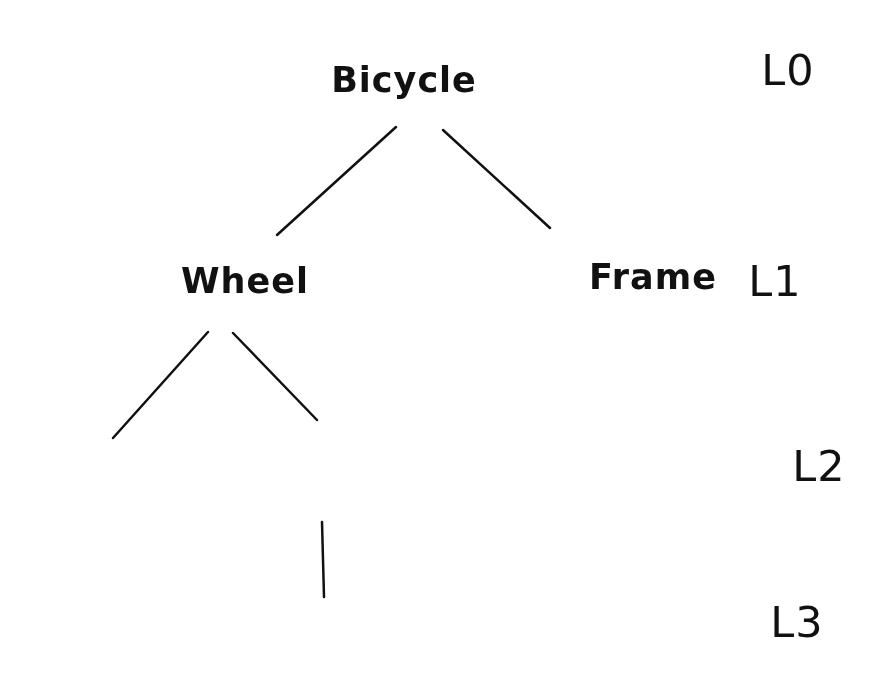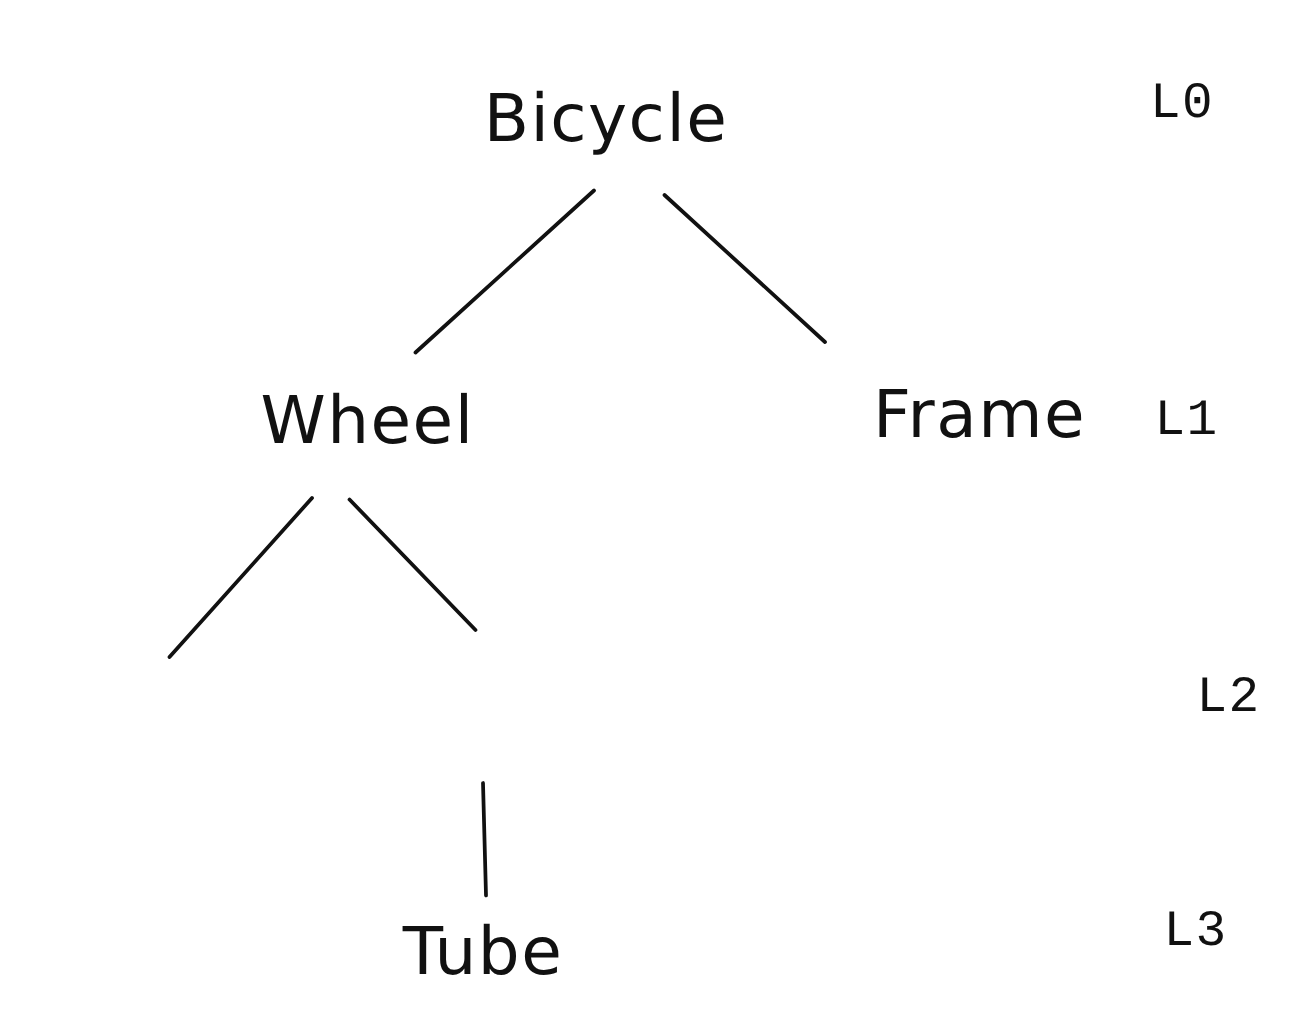--- a/index.html
+++ b/index.html
@@ -20,50 +20,48 @@
     left: 0;
     top: 0;
     width: 870px;
     height: 690px;
     display: block;
   }
   .node-label {
     position: absolute;
     transform: translate(-50%, -50%);
     color: #111111;
-    font-size: 44px;
-    font-weight: 400;
+    font-size: 35px;
+    font-weight: 700;
     letter-spacing: 1px;
     white-space: nowrap;
     line-height: 1;
   }
   .level-label {
     position: absolute;
     transform: translate(-50%, -50%);
     color: #111111;
-    font-size: 34px;
+    font-size: 43px;
     font-weight: 500;
     letter-spacing: 1px;
     white-space: nowrap;
     line-height: 1;
-    font-family: Liberation Mono, monospace;
   }
 </style>
 </head>
 <body>
 
 <div id="canvas">
   <svg id="edges-svg" viewBox="0 0 870 690" xmlns="http://www.w3.org/2000/svg">
       <line x1="396" y1="127" x2="277" y2="235" stroke="#111111" stroke-width="2.5" stroke-linecap="round"></line>
       <line x1="443" y1="130" x2="550" y2="228" stroke="#111111" stroke-width="2.5" stroke-linecap="round"></line>
       <line x1="208" y1="332" x2="113" y2="438" stroke="#111111" stroke-width="2.5" stroke-linecap="round"></line>
       <line x1="233" y1="333" x2="317" y2="420" stroke="#111111" stroke-width="2.5" stroke-linecap="round"></line>
       <line x1="322" y1="522" x2="324" y2="597" stroke="#111111" stroke-width="2.5" stroke-linecap="round"></line>
     </svg>
 <div class="node-label" style="left: 404px; top: 80px;">Bicycle</div>
     <div class="node-label" style="left: 204px; top: 281px; margin-left: 41px;">Wheel</div>
     <div class="node-label" style="left: 613px; top: 277px; margin-left: 40px;">Frame</div>
-    <div class="node-label" style="left: 322px; top: 635px;">Tube</div>
     <div class="level-label" style="left: 788px; top: 70px;">L0</div>
-    <div class="level-label" style="left: 791px; top: 281px; text-align: right;">L1</div>
+    <div class="level-label" style="left: 775px; top: 281px; text-align: right;">L1</div>
     <div class="level-label" style="left: 819px; top: 466px;">L2</div>
     <div class="level-label" style="left: 797px; top: 622px;">L3</div>
   </div>
 
 </body></html>

